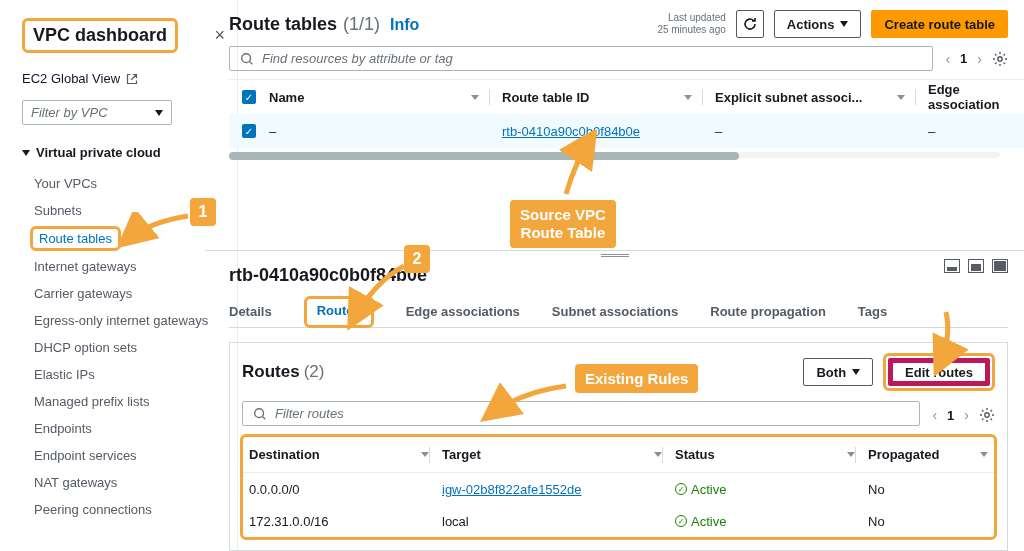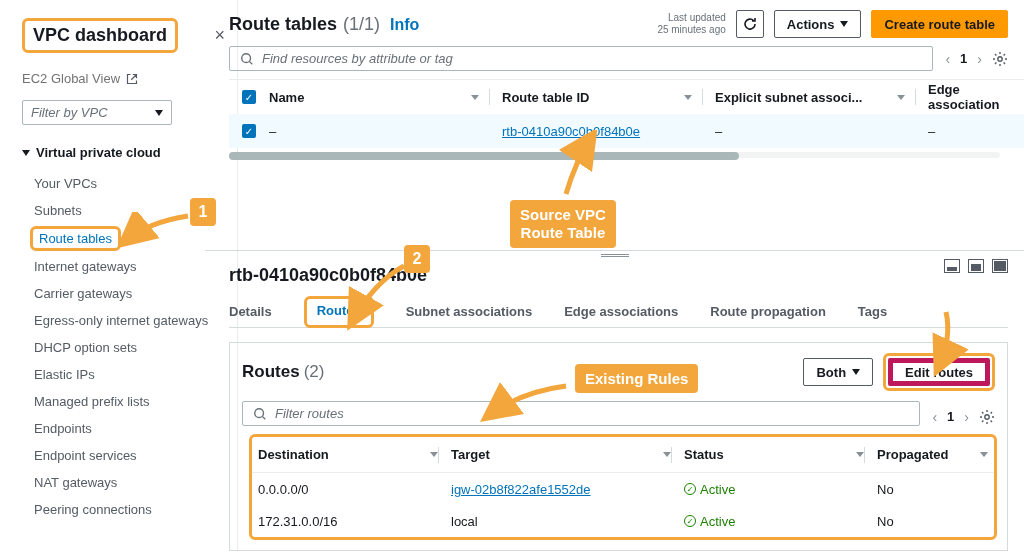--- a/index.html
+++ b/index.html
@@ -30,21 +30,21 @@
     margin-bottom: 18px;
   }
   .sidebar-title {
     font-size: 18px;
     font-weight: 700;
     border: 3px solid #f2a63c;
     border-radius: 6px;
     padding: 4px 8px;
   }
   .close-x { font-size: 18px; color: #545b64; }
-  .ec2-link { color: #737373; margin-bottom: 14px; display: flex; align-items: center; gap: 6px;}
+  .ec2-link { color: #0f172a; margin-bottom: 14px; display: flex; align-items: center; gap: 6px;}
   .ext-icon { width:12px; height:12px; }
   .filter-vpc {
     display:flex; align-items:center; justify-content:space-between;
     border:1px solid #aab7b8; border-radius:2px;
     padding:4px 8px; width:150px; margin-bottom:20px;
     color:#687078; font-style: italic;
   }
   .sec-title { display:flex; align-items:center; gap:6px; font-weight:700; margin-bottom:10px; }
   .caret { display:inline-block; width:0;height:0;border-left:4px solid transparent;border-right:4px solid transparent;border-top:6px solid #16191f;}
   .nav-item { padding:6px 0 6px 12px; color:#545b64; cursor:pointer; }
@@ -109,21 +109,21 @@
   
   .routes-panel{border:1px solid #d5dbdb;margin-top:14px;}
   .routes-hdr{display:flex;align-items:center;justify-content:space-between;padding:10px 12px;}
   .routes-title{font-size:17px;font-weight:700;display:flex;align-items:baseline;gap:4px;}
   .routes-title .cnt{color:#687078;font-weight:400;}
   .routes-hdr-right{display:flex;align-items:center;gap:10px;}
   .edit-routes{border:3px solid #f2a63c;border-radius:6px;padding:2px;}
   .edit-routes .btn{border:5px solid #be185d;}
   .rsearch{margin:0 12px;display:flex;align-items:center;gap:8px;border:1px solid #aab7b8;border-radius:2px;padding:4px 10px;color:#687078;}
   .rsearch span{font-style:italic;}
-  .rtable-wrap{border:3px solid #f2a63c;border-radius:6px;margin:8px 10px 10px 19px;}
+  .rtable-wrap{border:3px solid #f2a63c;border-radius:6px;margin:8px 10px 10px 10px;}
   .rhdr{display:flex;align-items:center;height:36px;padding:0 6px;border-bottom:1px solid #eaeded;}
   .rcol-dest{width:180px;display:flex;align-items:center;}
   .rcol-target{width:220px;display:flex;align-items:center;}
   .rcol-status{width:180px;display:flex;align-items:center;}
   .rcol-prop{flex:1;display:flex;align-items:center;}
   .rrow{display:flex;align-items:center;height:32px;padding:0 6px;}
   .status-ok{color:#1d8102;display:flex;align-items:center;gap:4px;}
   .ok-circ{width:12px;height:12px;border:1.6px solid #1d8102;border-radius:50%;display:flex;align-items:center;justify-content:center;font-size:8px;}
   .rpager{display:flex;align-items:center;gap:10px;color:#879196;margin:6px 12px 0 0;justify-content:flex-end;}
   
@@ -266,22 +266,22 @@
   <div class="detail">
     <div class="detail-actions">
       <div class="tinybox a"></div>
       <div class="tinybox b"></div>
       <div class="tinybox c"></div>
     </div>
     <div class="detail-title">rtb-0410a90c0b0f84b0e</div>
     <div class="tabs">
       <div class="tab">Details</div>
       <div class="tab active">Routes</div>
+      <div class="tab">Edge associations</div>
       <div class="tab">Subnet associations</div>
-      <div class="tab">Edge associations</div>
       <div class="tab">Route propagation</div>
       <div class="tab">Tags</div>
     </div>
 
     <div class="routes-panel">
       <div class="routes-hdr">
         <div class="routes-title">
           <span>Routes</span>
           <span class="cnt">(2)</span>
         </div>
@@ -290,21 +290,21 @@
             <span>Both</span>
             <span class="caret"></span>
           </div>
           <div class="edit-routes">
             <div class="btn">
               <span>Edit routes</span>
             </div>
           </div>
         </div>
       </div>
-      <div style="display:flex;align-items:center;">
+      <div style="display:flex;align-items:flex-start;">
         <div class="rsearch" style="flex:1">
           <svg class="mag" viewBox="0 0 16 16">
               <circle cx="7" cy="7" r="5" fill="none" stroke="#687078" stroke-width="1.6"></circle>
               <path stroke="#687078" stroke-width="1.6" d="M11 11l3 3"></path>
             </svg>
           <span>Filter routes</span>
         </div>
         <div class="rpager">
           <span class="chev">‹</span>
           <span class="num" style="color:#16191f;font-weight:700">1</span>

